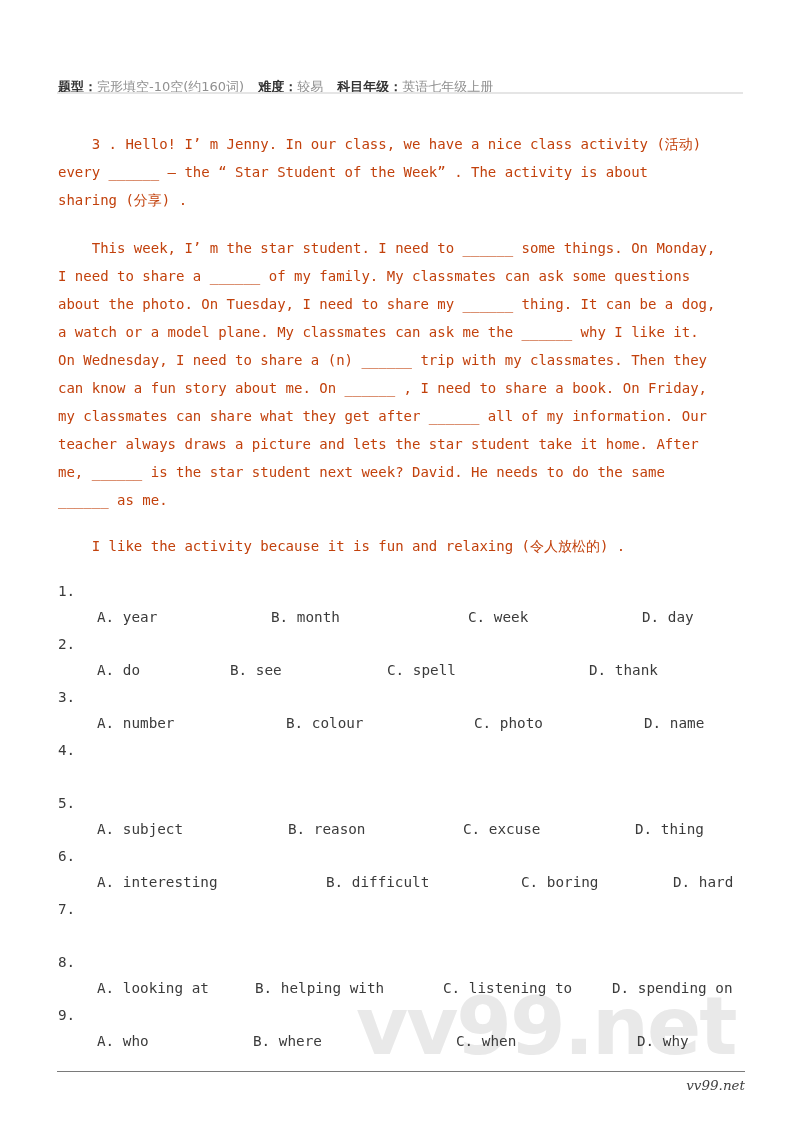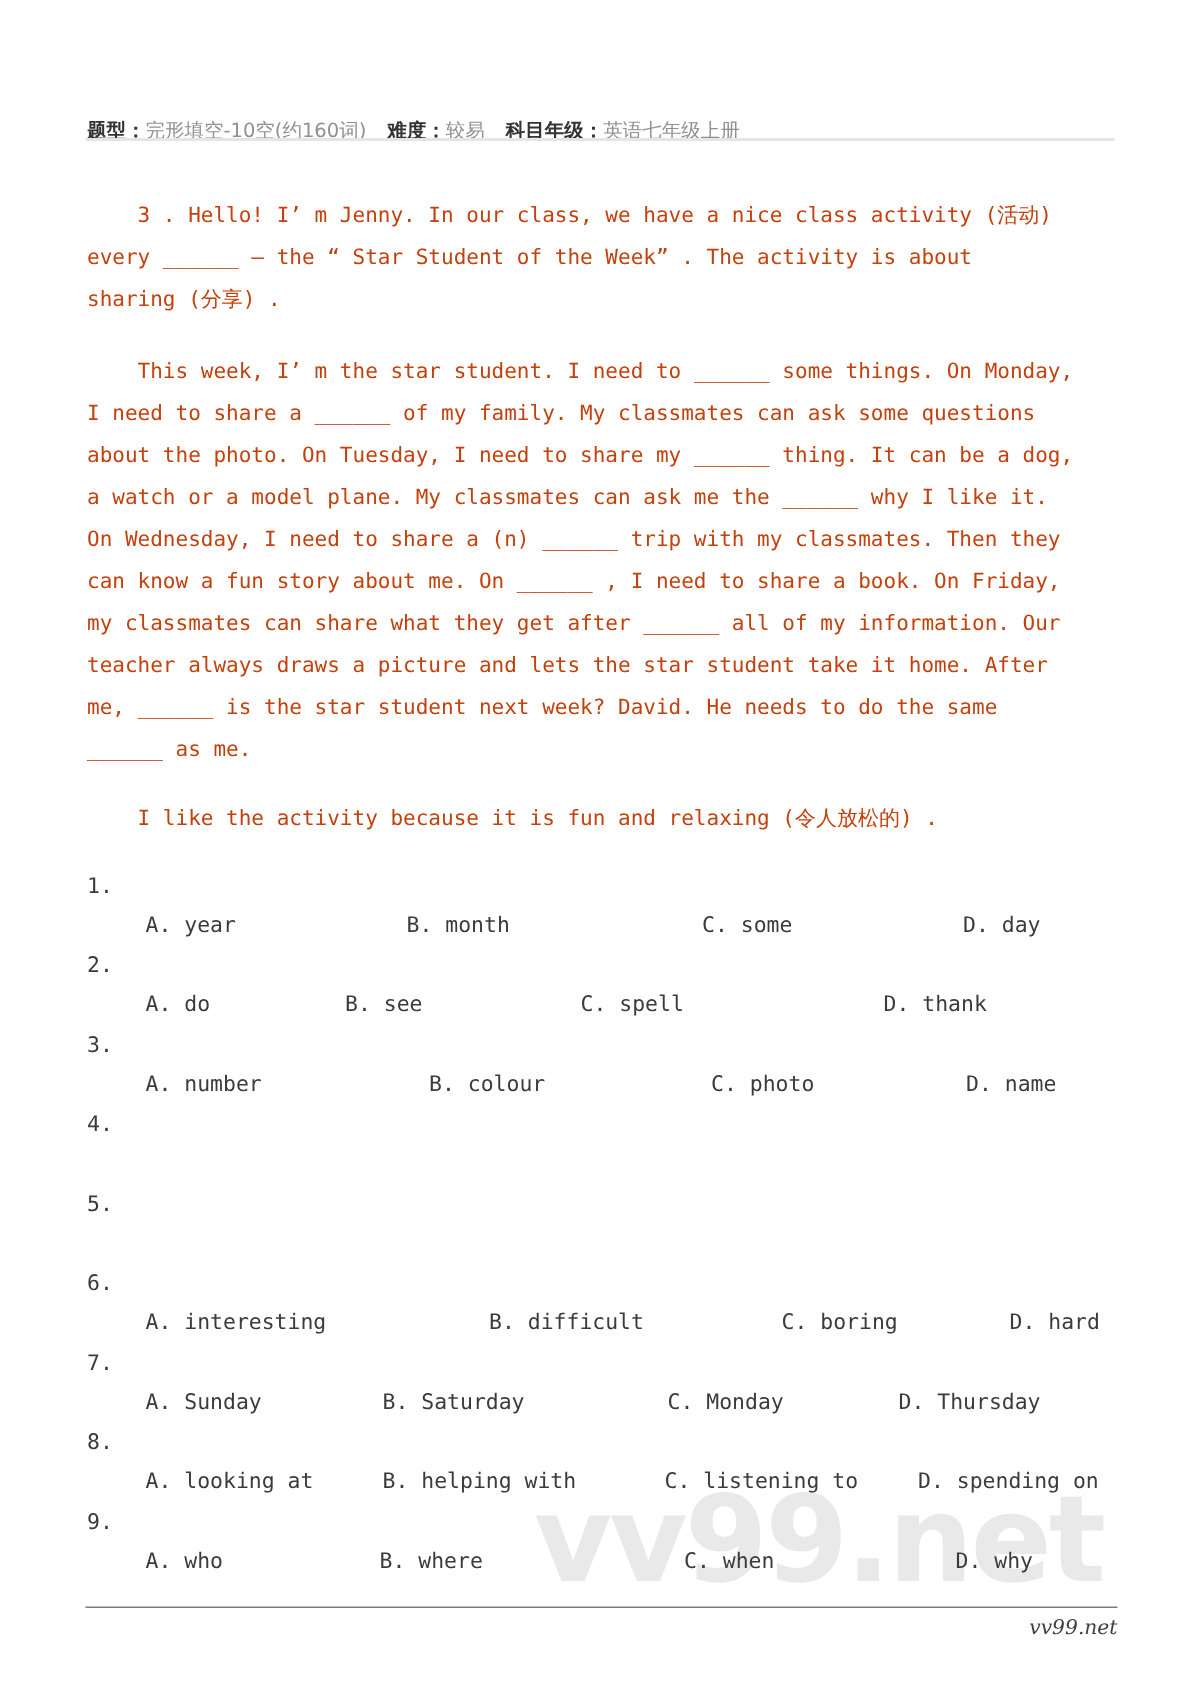--- a/index.html
+++ b/index.html
@@ -51,21 +51,21 @@
 ______ as me.</div>
   <div class="para p3">    I like the activity because it is fun and relaxing (令人放松的) .</div>
 
   <div class="questions">
 
     <div class="q">
       <div class="qnum">1.</div>
       <div class="opts">
         <span style="left:0">A. year</span>
         <span style="left:174px">B. month</span>
-        <span style="left:371px">C. some</span>
+        <span style="left:371px">C. week</span>
         <span style="left:545px">D. day</span>
       </div>
     </div>
 
     <div class="q">
       <div class="qnum">2.</div>
       <div class="opts">
         <span style="left:0">A. do</span>
         <span style="left:133px">B. see</span>
         <span style="left:290px">C. spell</span>
@@ -82,40 +82,40 @@
         <span style="left:547px">D. name</span>
       </div>
     </div>
 
     <div class="q">
       <div class="qnum">4.</div>
     </div>
 
     <div class="q">
       <div class="qnum">5.</div>
+      <div class="opts">
+        <span style="left:0">A. subject</span>
+        <span style="left:191px">B. reason</span>
+        <span style="left:366px">C. excuse</span>
+        <span style="left:538px">D. thing</span>
+      </div>
     </div>
 
     <div class="q">
       <div class="qnum">6.</div>
       <div class="opts">
         <span style="left:0">A. interesting</span>
         <span style="left:229px">B. difficult</span>
         <span style="left:424px">C. boring</span>
         <span style="left:576px">D. hard</span>
       </div>
     </div>
 
     <div class="q">
       <div class="qnum">7.</div>
-      <div class="opts">
-        <span style="left:0">A. Sunday</span>
-        <span style="left:158px">B. Saturday</span>
-        <span style="left:348px">C. Monday</span>
-        <span style="left:502px">D. Thursday</span>
-      </div>
     </div>
 
     <div class="q">
       <div class="qnum">8.</div>
       <div class="opts">
         <span style="left:0">A. looking at</span>
         <span style="left:158px">B. helping with</span>
         <span style="left:346px">C. listening to</span>
         <span style="left:515px">D. spending on</span>
       </div>

